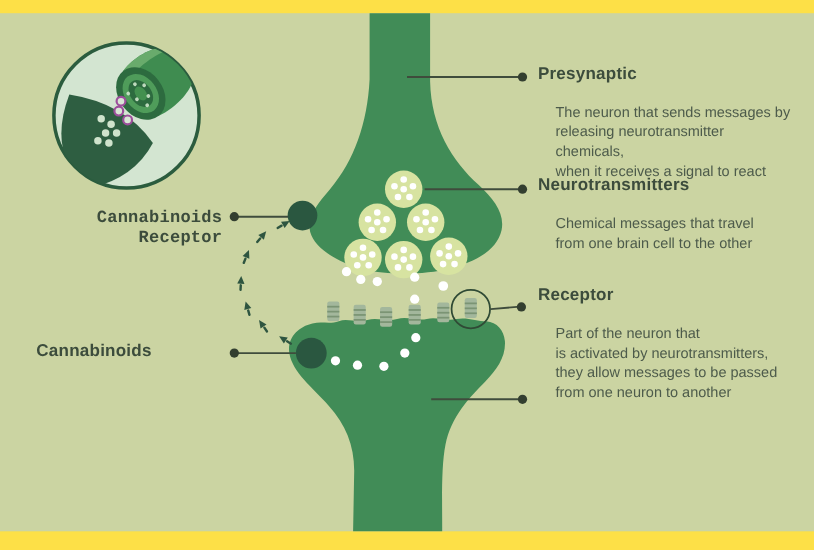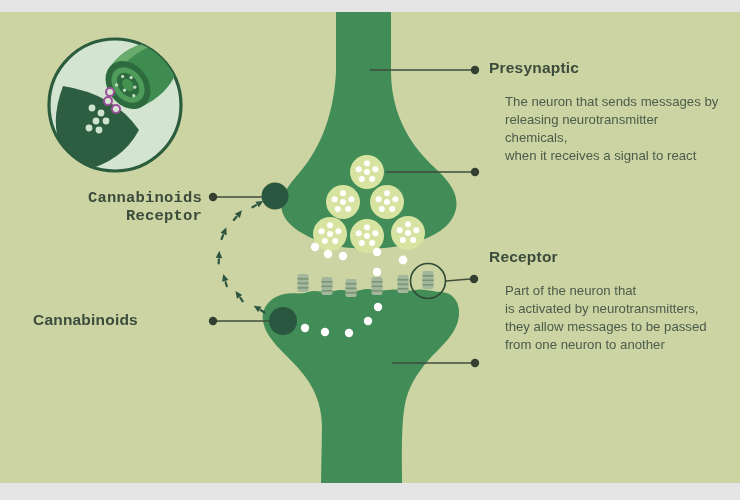--- a/index.html
+++ b/index.html
@@ -1,17 +1,17 @@
 <!DOCTYPE html>
 <html><head>
 <meta charset="utf-8">
 <style>
   html,body{margin:0;padding:0;background:#ffffff;}
   .canvas{
-    position:relative;width:740px;height:500px;background:#e5e5e5;overflow:hidden;
+    position:relative;width:740px;height:500px;background:#fde047;overflow:hidden;
     font-family:"Liberation Sans","DejaVu Sans",sans-serif;
   }
   .panel{position:absolute;left:0;top:12px;width:740px;height:471px;background:#cbd4a2;}
   svg.art{position:absolute;left:0;top:0;}
   .rlabel{position:absolute;left:489px;width:250px;}
   .rlabel h3,.llabel h3{
     margin:0 0 3px 0;font-size:15.5px;font-weight:bold;color:#3c4c3c;letter-spacing:.2px;
   }
   .rlabel p,.llabel p{
     margin:16px;font-size:13.2px;line-height:18px;color:#4d5b4b;white-space:pre-line;
@@ -161,21 +161,26 @@
       <circle cx="213" cy="321" r="4.2"></circle>
     </g>
   </svg>
 
   <div class="rlabel" style="top:59px">
     <h3>Presynaptic</h3>
     <p>The neuron that sends messages by
 releasing neurotransmitter chemicals,
 when it receives a signal to react</p>
   </div>
-  <div class="rlabel" style="top:248px">
+  <div class="rlabel" style="top:160px">
+    <h3>Neurotransmitters</h3>
+    <p>Chemical messages that travel
+from one brain cell to the other</p>
+  </div>
+  <div class="rlabel" style="top:260px">
     <h3>Receptor</h3>
     <p>Part of the neuron that
 is activated by neurotransmitters,
 they allow messages to be passed
 from one neuron to another</p>
   </div>
 
   <div class="llabel" id="cr-label">
     <h3>Cannabinoids Receptor</h3>
   </div>

